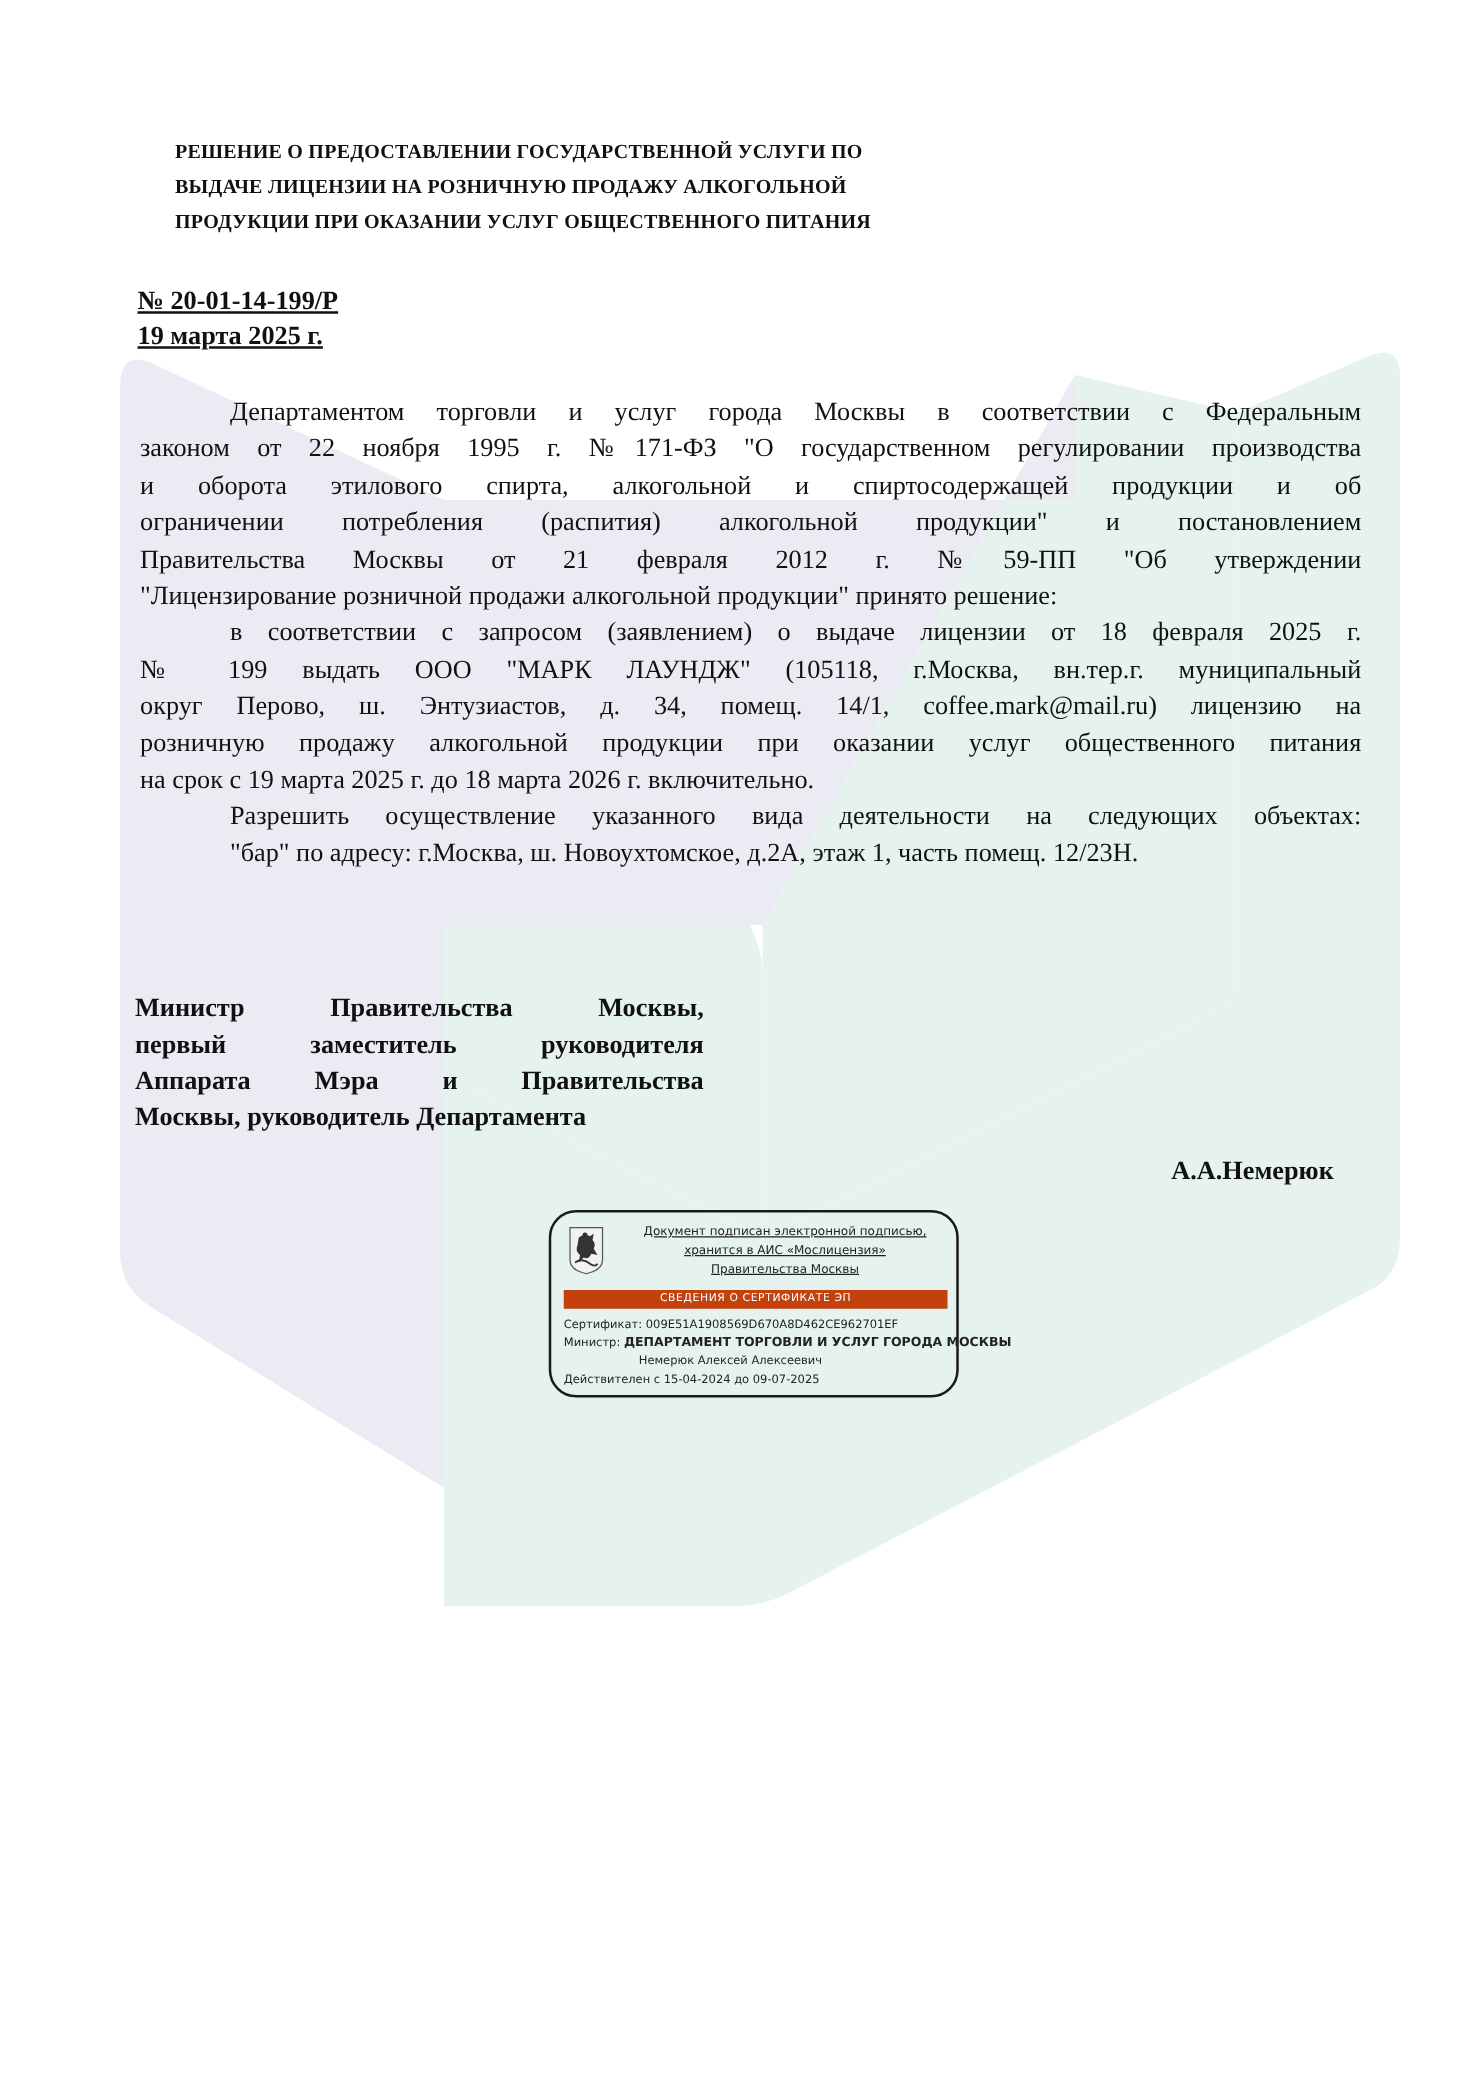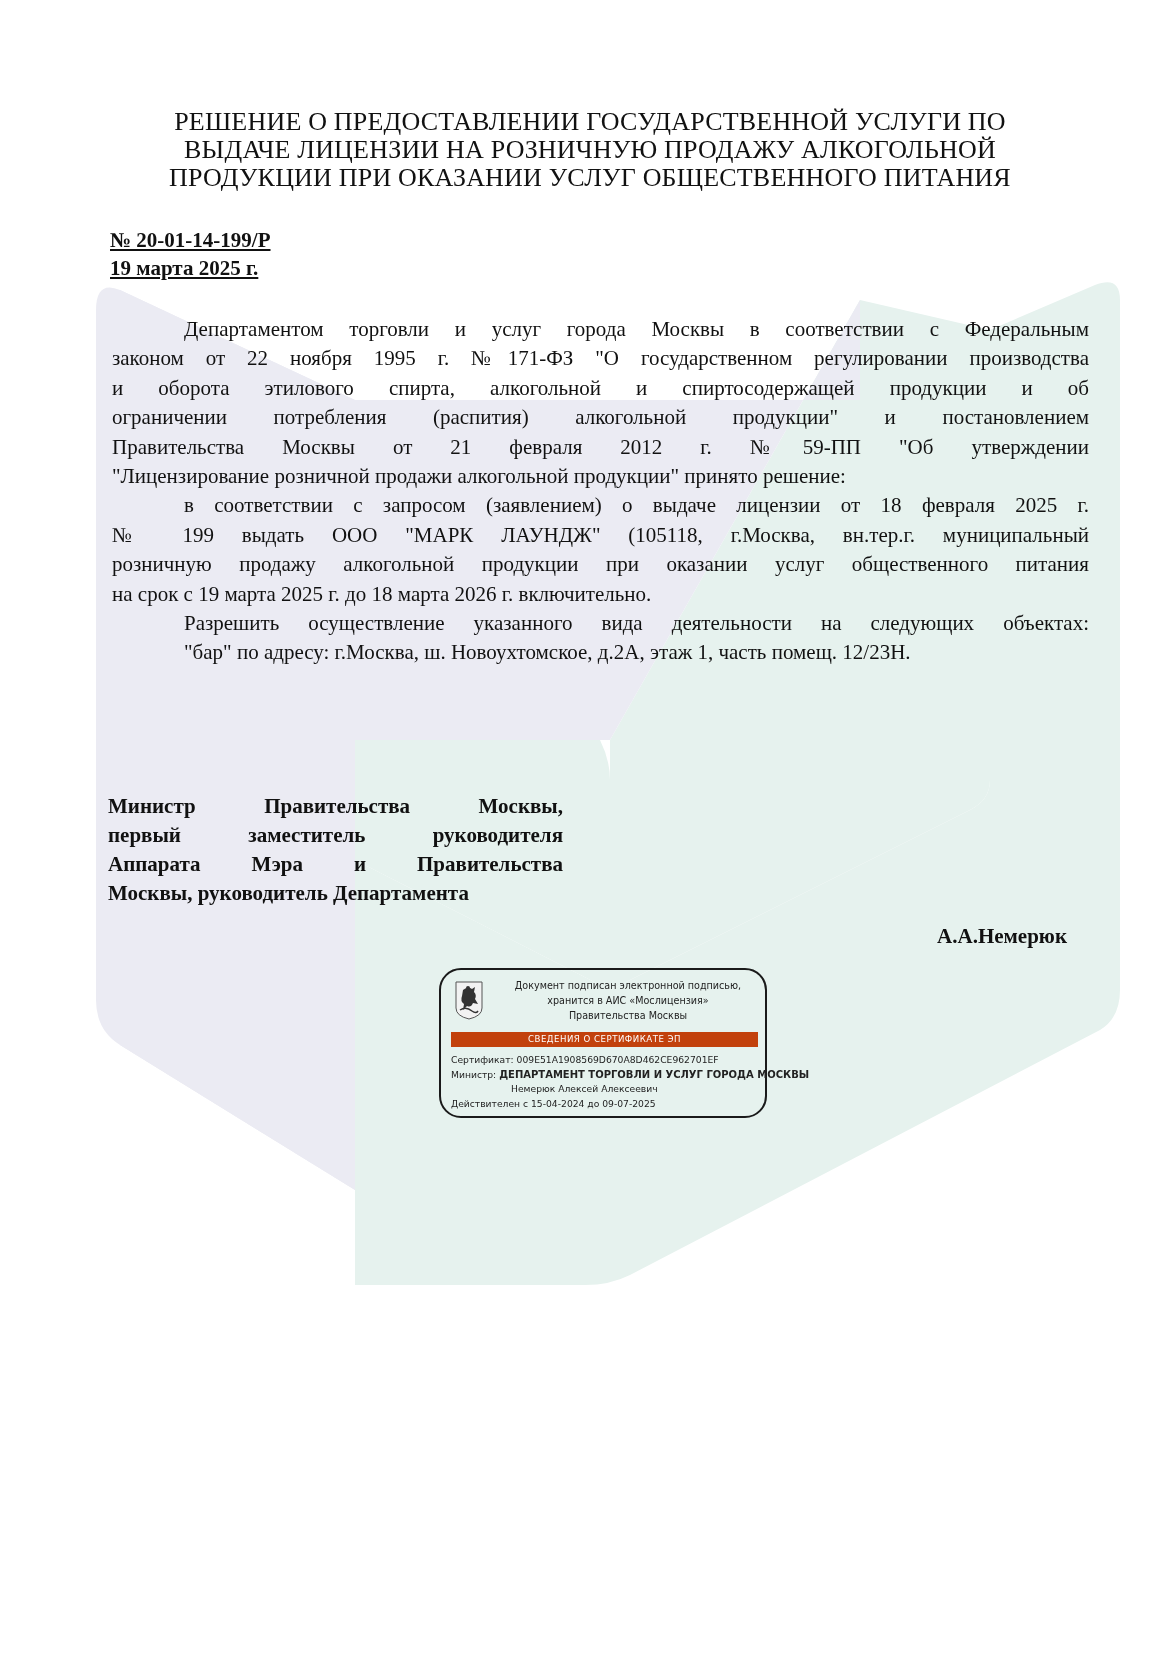--- a/index.html
+++ b/index.html
@@ -28,23 +28,22 @@
       left: 0; top: 0;
       width: 1171px;
       height: 1677px;
       z-index: 1;
     }
     .title {
       position: absolute;
       left: 140px;
       top: 108px;
       width: 900px;
-      text-align: center;
-      font-weight: normal;
-      font-size: 26px;
+      font-weight: bold;
+      font-size: 16px;
       line-height: 28px;
       letter-spacing: 0.2px;
     }
     .title div { white-space: nowrap; }
     .doc-number, .doc-date {
       position: absolute;
       left: 110px;
       font-weight: bold;
       font-size: 21px;
       text-decoration: underline;
@@ -113,20 +112,21 @@
       height: 40px;
     }
     .stamp-head {
       position: absolute;
       left: 52px;
       top: 8px;
       width: 270px;
       text-align: center;
       font-size: 9.6px;
       line-height: 15px;
+      text-decoration: underline;
     }
     .stamp-bar {
       position: absolute;
       left: 10px;
       top: 62px;
       width: 307px;
       height: 15px;
       background: #c2410c;
       color: #fff;
       font-size: 8.6px;
@@ -194,20 +194,21 @@
 
   <div class="body-text">
     <span class="line justify indent">Департаментом торговли и услуг города Москвы в соответствии с Федеральным</span>
     <span class="line justify">законом от 22 ноября 1995 г.  №171-ФЗ "О государственном регулировании производства</span>
     <span class="line justify">и оборота этилового спирта, алкогольной и спиртосодержащей продукции и об</span>
     <span class="line justify">ограничении потребления (распития) алкогольной продукции" и постановлением</span>
     <span class="line justify">Правительства Москвы от 21 февраля 2012 г. №59-ПП "Об утверждении</span>
     <span class="line">"Лицензирование розничной продажи алкогольной продукции" принято решение:</span>
     <span class="line justify indent">в соответствии с запросом (заявлением) о выдаче лицензии от 18 февраля 2025 г.</span>
     <span class="line justify">№ 199 выдать ООО "МАРК ЛАУНДЖ" (105118, г.Москва, вн.тер.г. муниципальный</span>
+    <span class="line justify">округ Перово, ш. Энтузиастов, д. 34, помещ. 14/1, coffee.mark@mail.ru) лицензию на</span>
     <span class="line justify">розничную продажу алкогольной продукции при оказании услуг общественного питания</span>
     <span class="line">на срок с 19 марта 2025   г. до 18 марта 2026   г. включительно.</span>
     <span class="line justify indent">Разрешить осуществление указанного вида деятельности на следующих объектах:</span>
     <span class="line indent">"бар" по адресу: г.Москва, ш. Новоухтомское, д.2А, этаж 1, часть помещ. 12/23Н.</span>
   </div>
 
   <div class="signature-block">
     <span class="line justify">Министр Правительства Москвы,</span>
     <span class="line justify">первый заместитель руководителя</span>
     <span class="line justify">Аппарата Мэра и Правительства</span>

